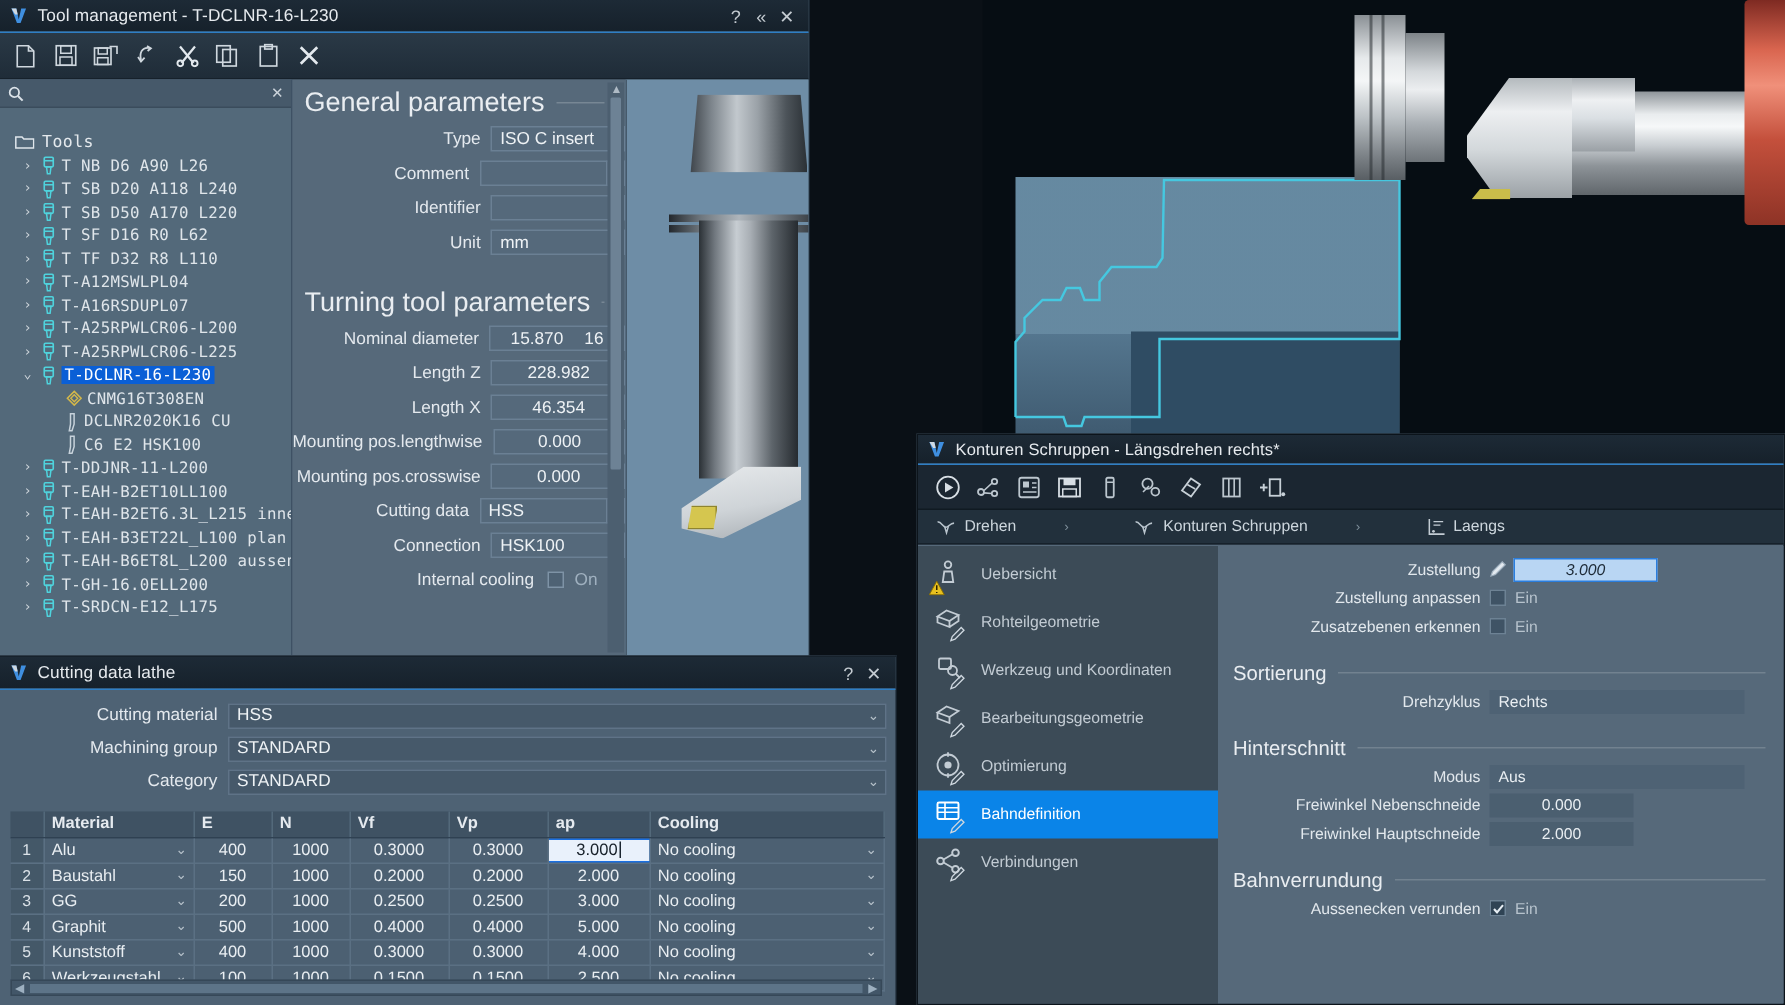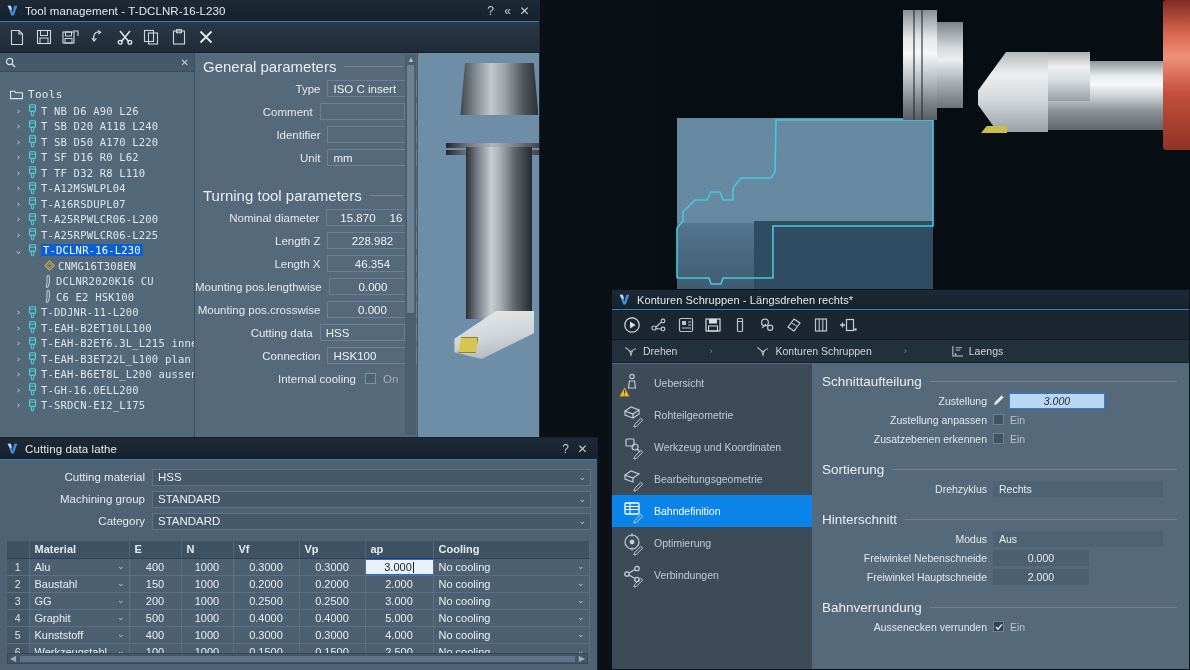--- a/index.html
+++ b/index.html
@@ -110,21 +110,21 @@
     color: #dfe5ea; white-space: nowrap;
   }
   .trow.child { padding-left: 44px; }
   .trow .chev { width: 11px; color: #cfd6dc; font-size: 9px; text-align: center; flex: 0 0 auto;}
   .trow .tname.sel { background: #0a5fd6; color: #fff; padding: 0 2px; }
 
   
   .params { flex: 1 1 auto; position: relative; background: #56697a; overflow: hidden; }
   .grp-head {
     display: flex; align-items: center; gap: 8px;
-    font-size: 15px; color: #e9edf1; padding: 5px 14px 1px 8px; font-weight: 400;
+    font-size: 18px; color: #e9edf1; padding: 5px 14px 1px 8px; font-weight: 400;
   }
   .grp-head .rule { flex: 1 1 auto; height: 1px; background: rgba(255,255,255,.20); }
   .prow { display: flex; align-items: center; height: 21px; margin-top: 2px; }
   .plabel { width: 168px; text-align: right; padding-right: 7px; font-size: 11.5px; color: #e4e9ee; white-space: nowrap; }
   .pfield {
     width: 112px; height: 17px; background: #55697b; border: 1px solid #6b8094;
     display: flex; align-items: center; padding: 0 5px; font-size: 11.5px; color: #eef2f5;
   }
   .pfield.num { justify-content: center; }
   .pfield.two { display: flex; gap: 14px; padding-left: 13px; }
@@ -937,56 +937,52 @@
           </div>
           <div class="nav-item">
             <span class="nav-ic"><svg width="20" height="18" viewBox="0 0 20 18">
                 <path d="M3 7 L9 3 L17 6 L11 10 Z" fill="none" stroke="#c3ccd4" stroke-width="1.2"></path>
                 <path d="M3 7 v4 L11 14 v-4" fill="none" stroke="#c3ccd4" stroke-width="1.2"></path>
               </svg><svg width="11" height="11" viewBox="0 0 12 12" style="position:absolute;left:11px;bottom:-2px">
                 <path d="M1 11 L2 8 L8.5 1.5 L10.5 3.5 L4 10 Z" fill="none" stroke="#cdd6de" stroke-width="1"></path>
               </svg></span>
             <span>Bearbeitungsgeometrie</span>
           </div>
-          <div class="nav-item active">
-            <span class="nav-ic"><svg width="20" height="18" viewBox="0 0 20 18">
-                <rect x="3" y="3" width="14" height="11" rx="1" fill="none" stroke="#fff" stroke-width="1.3"></rect>
-                <path d="M3 6.5 h14 M3 9.5 h14 M8 3 v11" stroke="#fff" stroke-width="1.1"></path>
-              </svg><svg width="11" height="11" viewBox="0 0 12 12" style="position:absolute;left:11px;bottom:-2px">
-                <path d="M1 11 L2 8 L8.5 1.5 L10.5 3.5 L4 10 Z" fill="none" stroke="#cdd6de" stroke-width="1"></path>
-              </svg></span>
-            <span>Bahndefinition</span>
-          </div>
           <div class="nav-item">
             <span class="nav-ic"><svg width="20" height="20" viewBox="0 0 20 20">
                 <circle cx="10" cy="10" r="7" fill="none" stroke="#c3ccd4" stroke-width="1.2"></circle>
                 <circle cx="10" cy="10" r="2.4" fill="#c3ccd4"></circle>
                 <path d="M10 1.5 v3 M10 15.5 v3" stroke="#c3ccd4" stroke-width="1.2"></path>
               </svg><svg width="11" height="11" viewBox="0 0 12 12" style="position:absolute;left:11px;bottom:-2px">
                 <path d="M1 11 L2 8 L8.5 1.5 L10.5 3.5 L4 10 Z" fill="none" stroke="#cdd6de" stroke-width="1"></path>
               </svg></span>
             <span>Optimierung</span>
+          </div>
+          <div class="nav-item active">
+            <span class="nav-ic"><svg width="20" height="18" viewBox="0 0 20 18">
+                <rect x="3" y="3" width="14" height="11" rx="1" fill="none" stroke="#fff" stroke-width="1.3"></rect>
+                <path d="M3 6.5 h14 M3 9.5 h14 M8 3 v11" stroke="#fff" stroke-width="1.1"></path>
+              </svg><svg width="11" height="11" viewBox="0 0 12 12" style="position:absolute;left:11px;bottom:-2px">
+                <path d="M1 11 L2 8 L8.5 1.5 L10.5 3.5 L4 10 Z" fill="none" stroke="#cdd6de" stroke-width="1"></path>
+              </svg></span>
+            <span>Bahndefinition</span>
           </div>
           <div class="nav-item">
             <span class="nav-ic"><svg width="20" height="20" viewBox="0 0 20 20">
                 <circle cx="5" cy="10" r="2.2" fill="none" stroke="#c3ccd4" stroke-width="1.3"></circle>
                 <circle cx="15" cy="4.5" r="2.2" fill="none" stroke="#c3ccd4" stroke-width="1.3"></circle>
                 <circle cx="15" cy="15.5" r="2.2" fill="none" stroke="#c3ccd4" stroke-width="1.3"></circle>
                 <path d="M7 9 L13 5.5 M7 11 L13 14.5" stroke="#c3ccd4" stroke-width="1.2"></path>
               </svg><svg width="11" height="11" viewBox="0 0 12 12" style="position:absolute;left:11px;bottom:-2px">
                 <path d="M1 11 L2 8 L8.5 1.5 L10.5 3.5 L4 10 Z" fill="none" stroke="#cdd6de" stroke-width="1"></path>
               </svg></span>
             <span>Verbindungen</span>
           </div>
         </div>
       <div class="ks-content" id="ks-content-host">
-          <div class="ks-grp">
-            <span>Schnittaufteilung</span>
-            <span class="rule"></span>
-          </div>
           <div class="krow">
             <div class="klabel">Zustellung</div>
             <span class="kpen"><svg width="12" height="12" viewBox="0 0 12 12">
                 <path d="M1 11 L2 8 L8.5 1.5 L10.5 3.5 L4 10 Z" fill="#e3eaf0" stroke="#9fb0bf" stroke-width="0.8"></path>
               </svg></span>
             <div class="kfield edit">3.000</div>
           </div>
           <div class="krow">
             <div class="klabel">Zustellung anpassen</div>
             <div class="kchk"></div>

